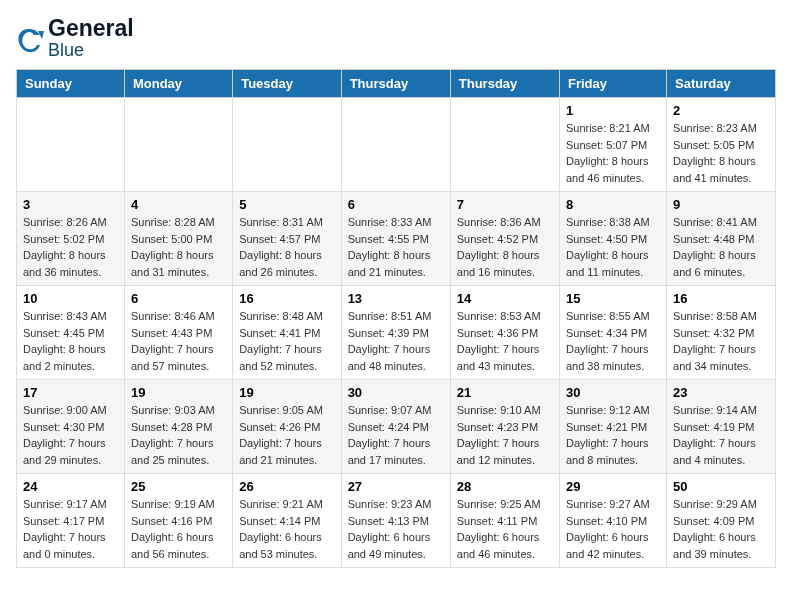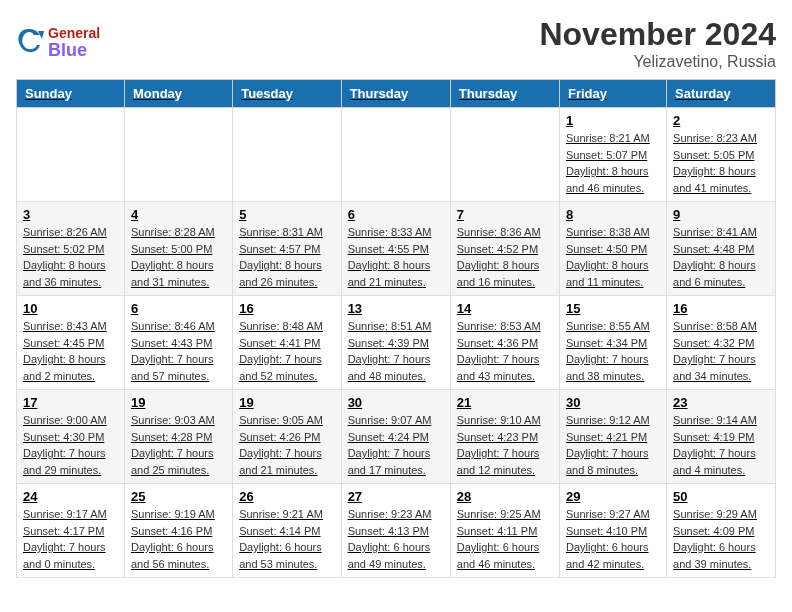--- a/index.html
+++ b/index.html
@@ -20,50 +20,48 @@
       display: flex;
       align-items: center;
       gap: 4px;
     }
     .logo-text {
       display: flex;
       flex-direction: column;
       line-height: 1.1;
     }
     .logo-general {
-      font-size: 14px;
+      font-size: 23px;
       font-weight: bold;
-      color: #b91c1c;
-      margin-top: 10px;
+      color: #0f172a;
     }
     .logo-blue {
       font-size: 18px;
-      font-weight: bold;
-      color: #8b5cf6;
+      font-weight: normal;
+      color: #0c4a6e;
     }
     .logo-icon {
       width: 28px;
       height: 28px;
     }
     .title-area {
       text-align: right;
     }
     .month-title {
       font-size: 32px;
       font-weight: bold;
       color: #333;
     }
     .location {
       font-size: 16px;
       color: #555;
     }
     .calendar {
       width: 100%;
       border-collapse: collapse;
-      text-decoration: underline;
     }
     .calendar th {
       background-color: #1a6faf;
       color: white;
       text-align: left;
       padding: 6px 8px;
       font-size: 13px;
       border: 1px solid #ccc;
     }
     .calendar td {
@@ -99,24 +97,20 @@
   <div class="logo">
     <svg class="logo-icon" viewBox="0 0 28 28">
       <path d="M14 4 Q20 4 24 10 L18 10 Q16 7 14 7 Q9 7 7 12 Q5 17 8 21 Q11 25 16 24 Q20 23 21 20 L24 20 Q22 26 16 27 Q9 28 5 22 Q1 16 3 10 Q6 3 14 4Z" fill="#1a6faf"></path>
       <polygon points="22,6 28,6 26,14" fill="#1a6faf"></polygon>
     </svg>
     <div class="logo-text">
       <span class="logo-general">General</span>
       <span class="logo-blue">Blue</span>
     </div>
   </div>
-  <div class="title-area">
-    <div class="month-title">November 2024</div>
-    <div class="location">Yelizavetino, Russia</div>
-  </div>
 </div>
 
 <table class="calendar">
   <thead>
     <tr>
     <th>Sunday</th>
         <th>Monday</th>
         <th>Tuesday</th>
         <th>Thursday</th>
         <th>Thursday</th>

